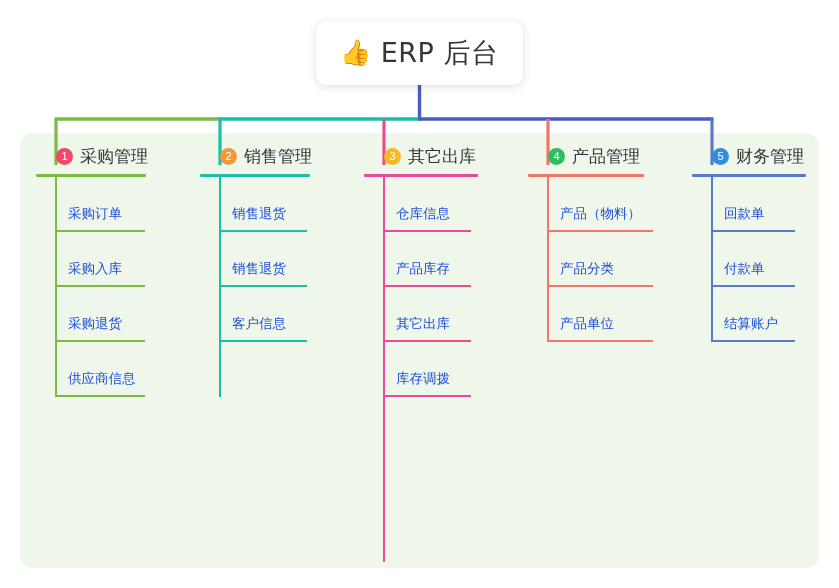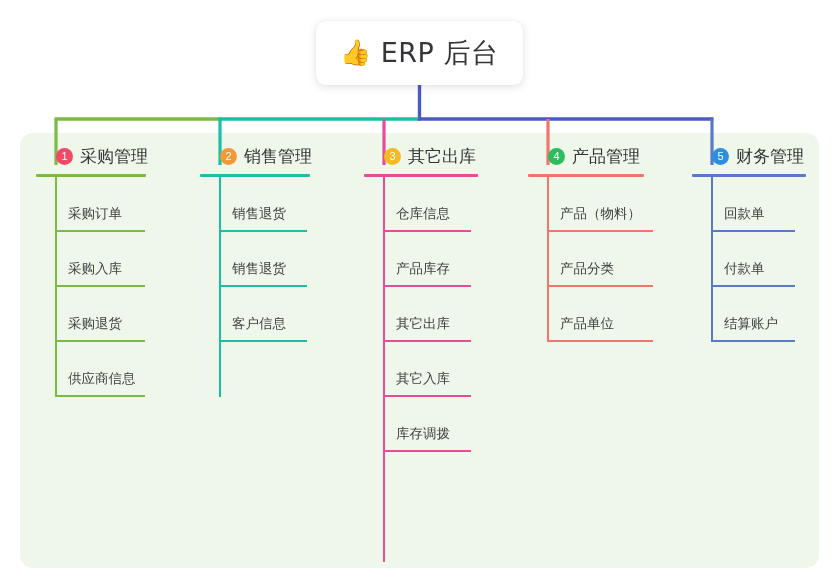--- a/index.html
+++ b/index.html
@@ -130,21 +130,21 @@
   .leaf {
     position: relative;
     height: 55px;
     box-sizing: border-box;
   }
   .leaf-label {
     position: absolute;
     left: 32px;
     bottom: 9px;
     font-size: 13.5px;
-    color: #404040;
+    color: #1d4ed8;
     white-space: nowrap;
   }
   .leaf-rule {
     position: absolute;
     left: 19px;
     bottom: 0;
     height: 1.6px;
   }
   .leaf-spine {
     position: absolute;
@@ -242,24 +242,20 @@
           </div>
           <div class="leaf">
             <span class="leaf-label">产品库存</span>
             <div class="leaf-rule" style="background: rgb(232, 75, 152); width: 88px;"></div>
           </div>
           <div class="leaf">
             <span class="leaf-label">其它出库</span>
             <div class="leaf-rule" style="background: rgb(232, 75, 152); width: 88px;"></div>
           </div>
           <div class="leaf">
-            <span class="leaf-label">其它入库</span>
-            <div class="leaf-rule" style="background: rgb(232, 75, 152); width: 88px;"></div>
-          </div>
-          <div class="leaf">
             <span class="leaf-label">库存调拨</span>
             <div class="leaf-rule" style="background: rgb(232, 75, 152); width: 88px;"></div>
           </div>
         </div>
       </div>
       <div class="column" style="left: 528px;">
         <div class="col-head">
           <span class="badge" style="background: rgb(45, 189, 95);">4</span>
           <span class="col-title">产品管理</span>
         </div>

